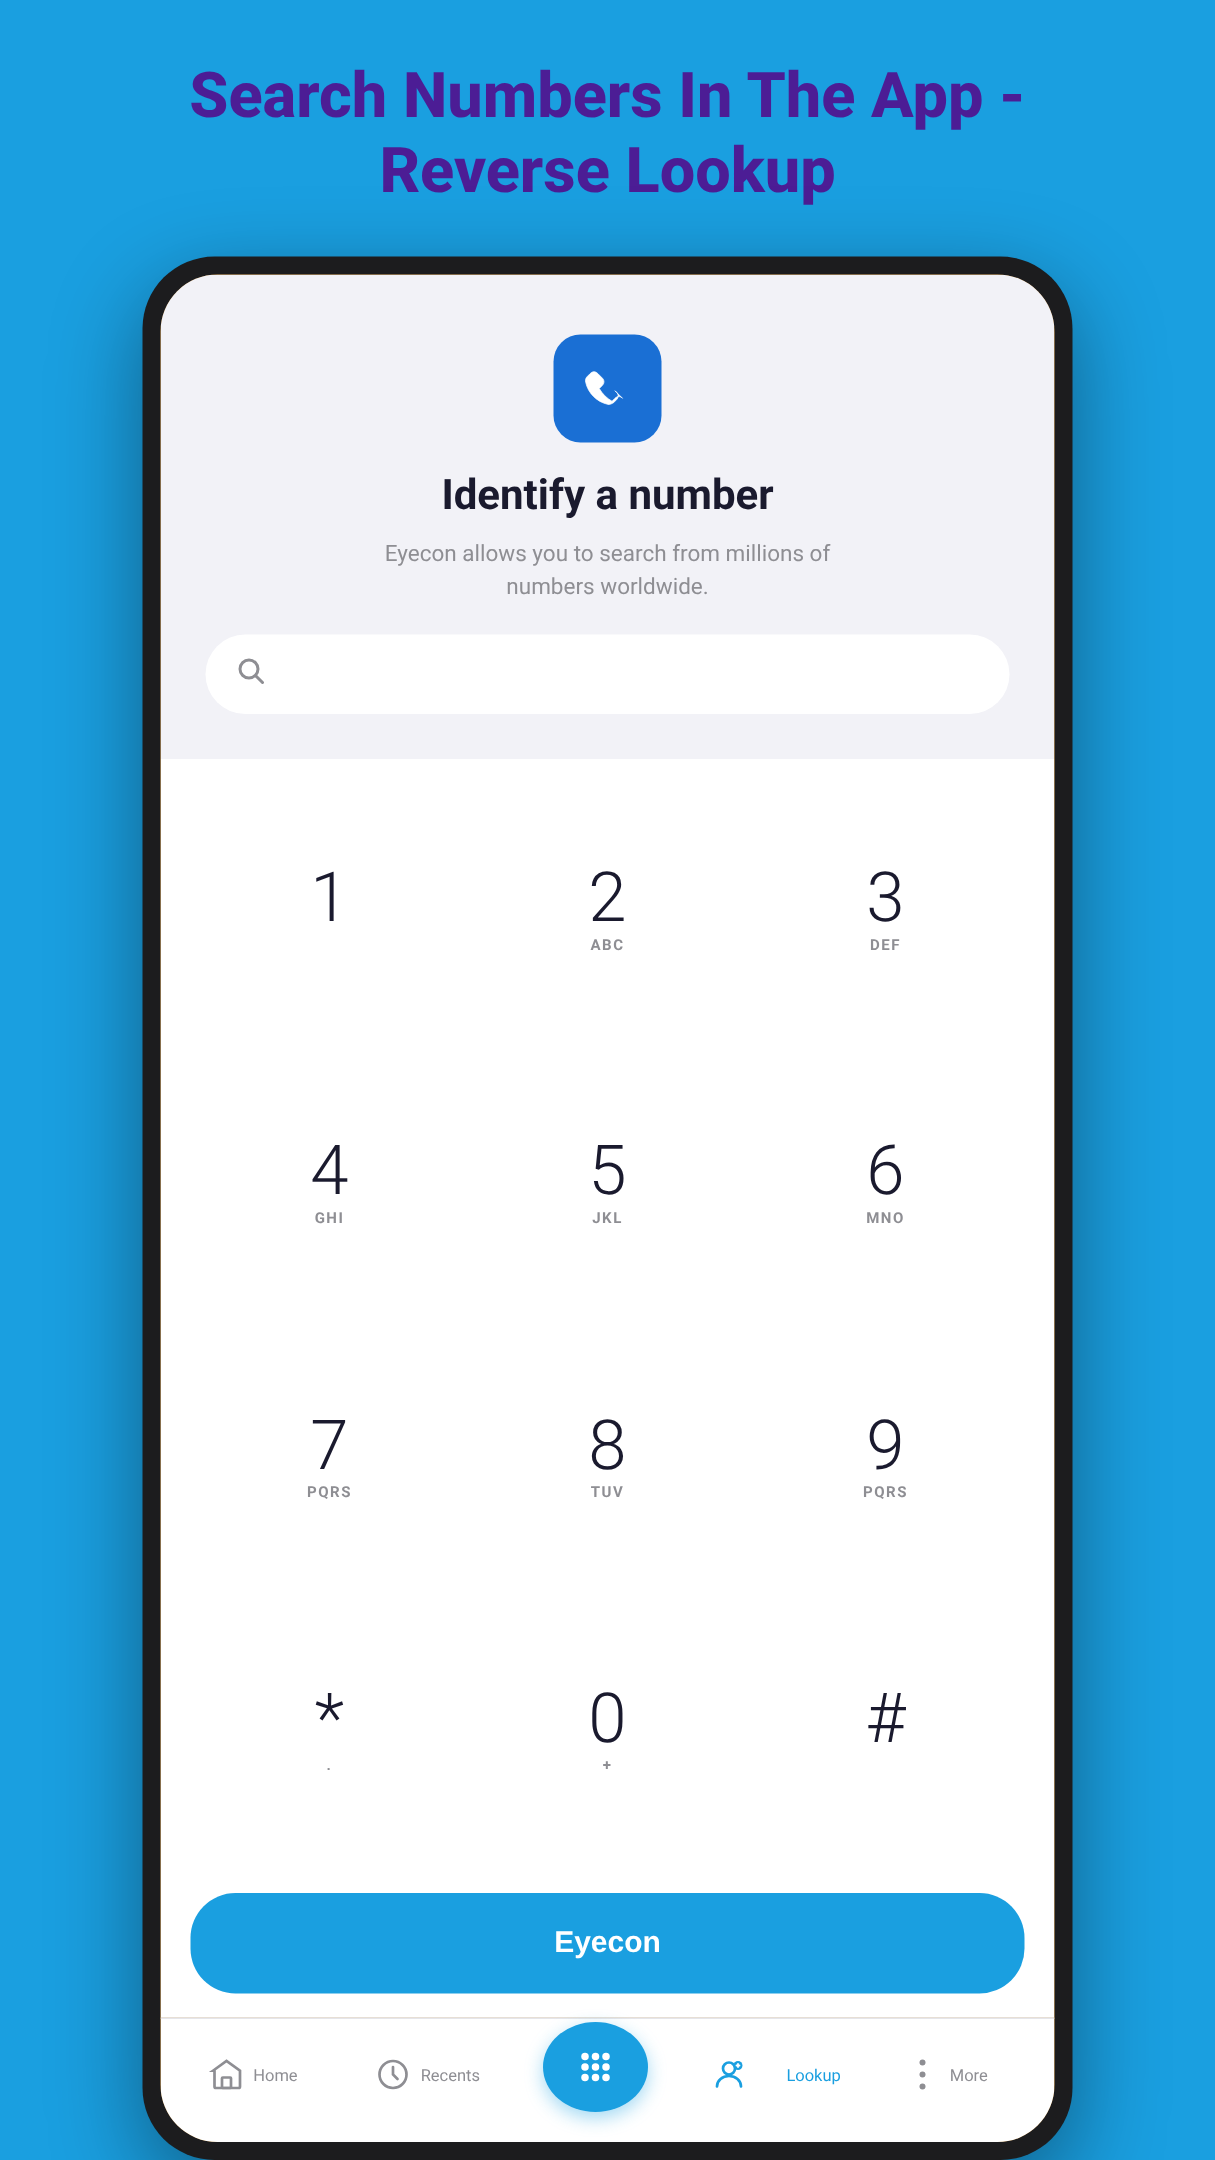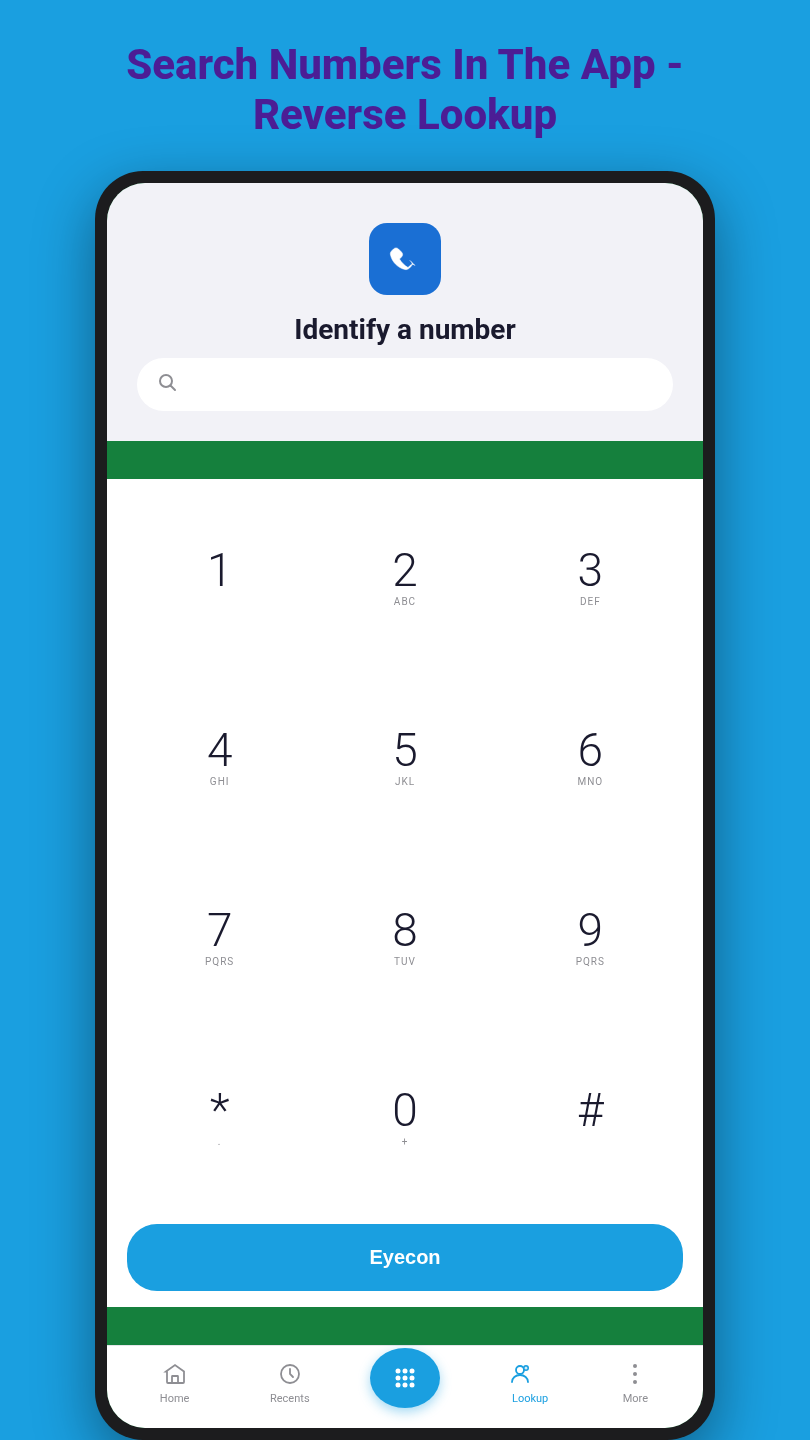--- a/index.html
+++ b/index.html
@@ -34,27 +34,26 @@
       background: #1c1c1e;
       border-radius: 48px;
       padding: 12px;
       box-shadow: 0 20px 60px rgba(0,0,0,0.4);
       flex: 1;
       display: flex;
       flex-direction: column;
     }
 
     .phone-screen {
-      background: #15803d;
+      background: #a16207;
       border-radius: 38px;
       flex: 1;
       display: flex;
       flex-direction: column;
       overflow: hidden;
-      gap: 38px;
     }
 
     .screen-top {
       background: #f2f2f7;
       padding: 40px 30px 20px;
       display: flex;
       flex-direction: column;
       align-items: center;
     }
 
@@ -147,20 +146,21 @@
       color: #1a1a2e;
       line-height: 1;
     }
 
     .dial-key-letters {
       font-size: 10px;
       color: #8e8e93;
       letter-spacing: 1px;
       margin-top: 3px;
       height: 14px;
+      font-weight: bold;
     }
 
     .search-button {
       margin: 16px 0;
       background: #1a9fe0;
       color: white;
       border: none;
       border-radius: 30px;
       padding: 22px;
       font-size: 20px;
@@ -173,21 +173,21 @@
       background: white;
       border-top: 1px solid #e5e5ea;
       display: flex;
       justify-content: space-around;
       align-items: center;
       padding: 12px 10px 20px;
     }
 
     .nav-item {
       display: flex;
-      flex-direction: column;
+      flex-direction: row;
       align-items: center;
       gap: 5px;
       cursor: pointer;
       min-width: 70px;
     }
 
     .nav-item-label {
       font-size: 11px;
       color: #8e8e93;
     }
@@ -254,20 +254,21 @@
 <div class="phone-container">
   <div class="phone-screen">
 
     <div class="screen-top">
       <div class="app-icon">
         <svg viewBox="0 0 44 44" fill="none" xmlns="http://www.w3.org/2000/svg">
           <path d="M32 28.5c-1.5-1.5-3.5-1.5-5 0l-2 2c-3.5-2-6.5-5-8.5-8.5l2-2c1.5-1.5 1.5-3.5 0-5l-3-3c-1.5-1.5-3.5-1.5-5 0l-2 2c-1 1-1.5 2.5-1 4 1.5 7 7.5 13 14.5 14.5 1.5.5 3-.5 4-1l2-2c1.5-1.5 1.5-3.5 0-5l-1-1z" fill="white" stroke="white" stroke-width="0.5"></path>
         </svg>
       </div>
       <h2 class="identify-title">Identify a number</h2>
+      <p class="identify-subtitle">Eyecon allows you to search from millions of numbers worldwide.</p>
 
       <div class="search-input-container">
         <span class="search-icon-small">
           <svg width="20" height="20" viewBox="0 0 20 20" fill="none">
             <circle cx="9" cy="9" r="6" stroke="#8e8e93" stroke-width="2"></circle>
             <line x1="13.5" y1="13.5" x2="18" y2="18" stroke="#8e8e93" stroke-width="2" stroke-linecap="round"></line>
           </svg>
         </span>
         <input type="text" class="search-input-field" style="">
       </div>

